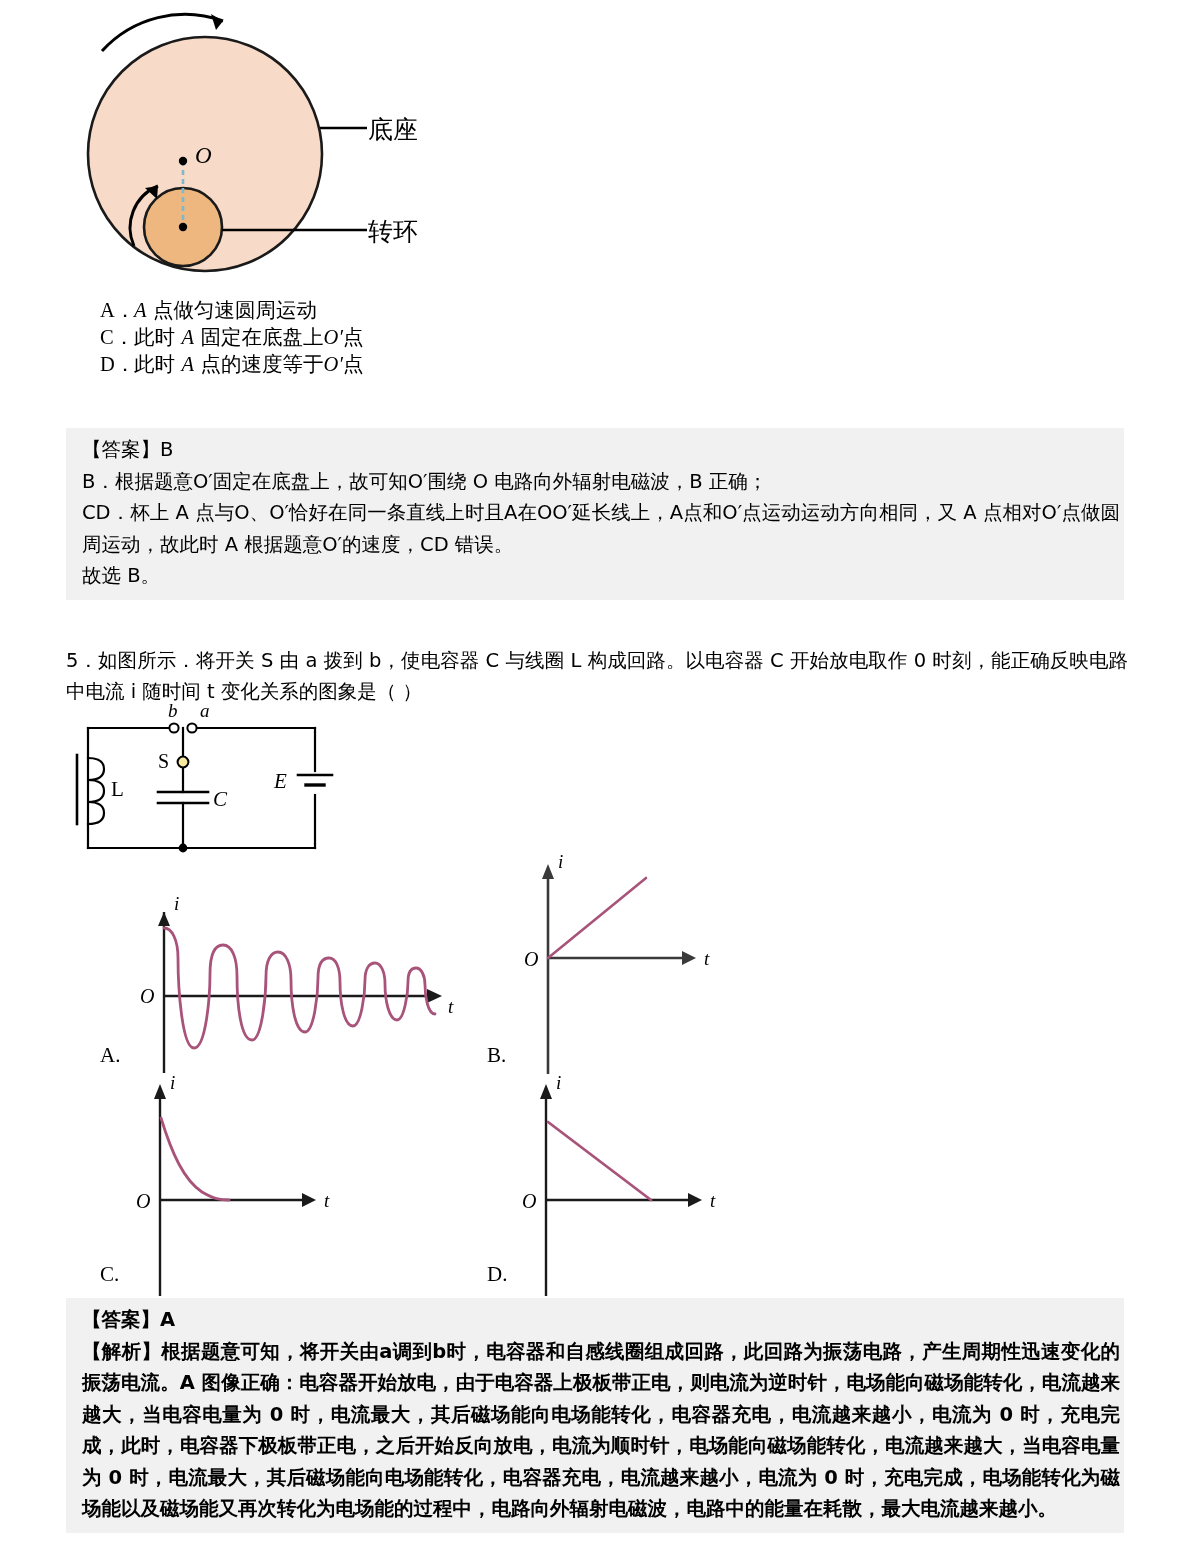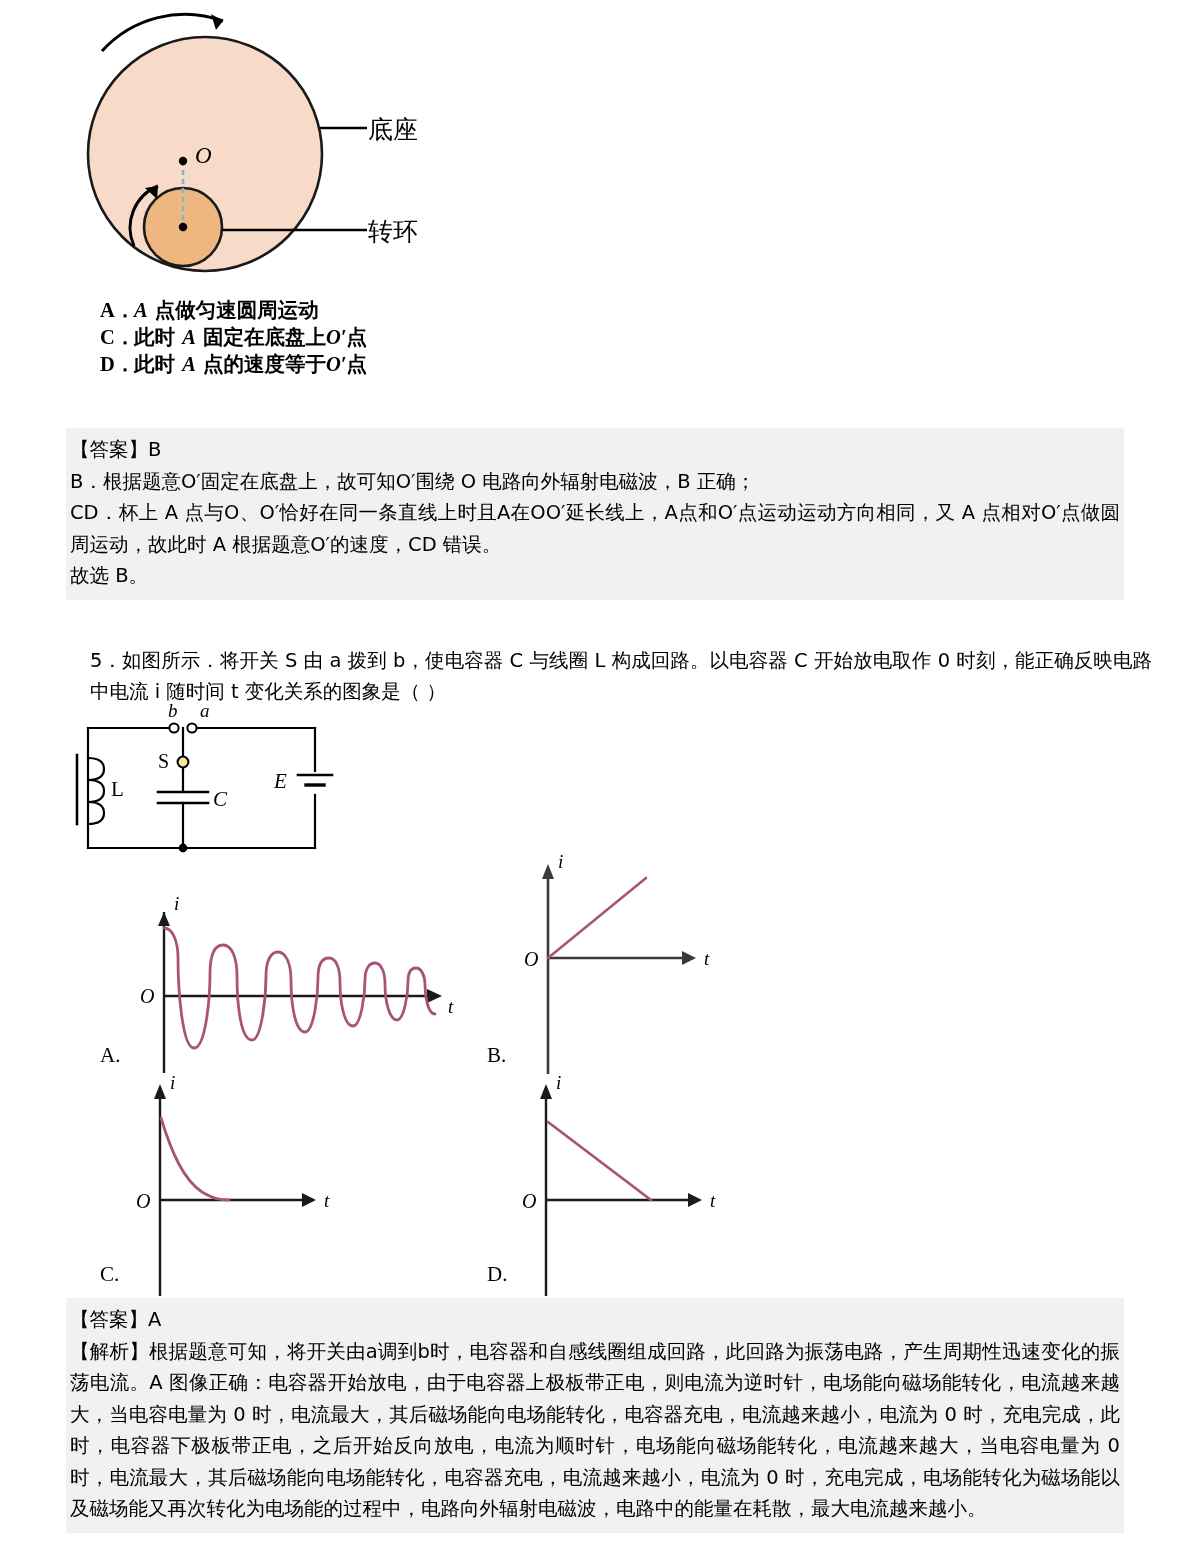--- a/index.html
+++ b/index.html
@@ -28,49 +28,47 @@
     width: 420px; height: 272px;
   }
 
   
   #choices {
     position: absolute;
     left: 100px; top: 297px;
     width: 560px;
     font-size: 20.5px;
     line-height: 27px;
-    font-weight: bold;
   }
   #choices .opt { white-space: nowrap; }
   #choices .lbl { display: inline-block; width: 34px; }
 
   
   .ansbox {
     position: absolute;
     left: 66px;
     width: 1058px;
     background: #f1f1f1;
     font-size: 19.5px;
     line-height: 31.5px;
-    padding: 6px 4px 8px 4px;
+    padding: 6px 4px 8px 16px;
     text-align: justify;
   }
   .ansbox p { margin: 0; }
   #ansbox-1 { top: 428px; }
-  #ansbox-2 { top: 1298px; }
+  #ansbox-2 { top: 1298px; font-weight: bold; }
 
   
   #q5 {
     position: absolute;
     left: 66px; top: 645px;
     width: 1062px;
     font-size: 19.5px;
     line-height: 31px;
     text-align: justify;
-    margin-left: 24px;
   }
 
   
   #fig-circuit {
     position: absolute;
     left: 70px; top: 703px;
     width: 300px; height: 170px;
   }
 
   

